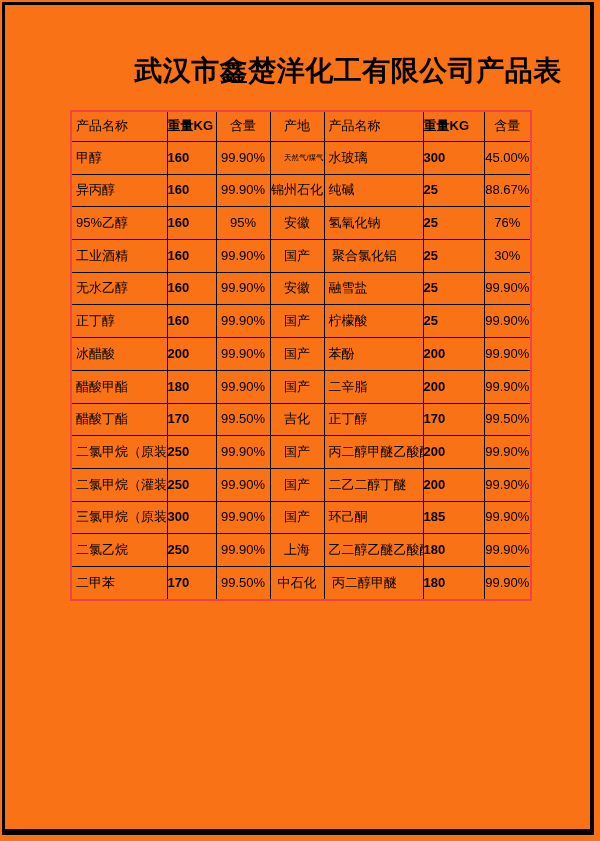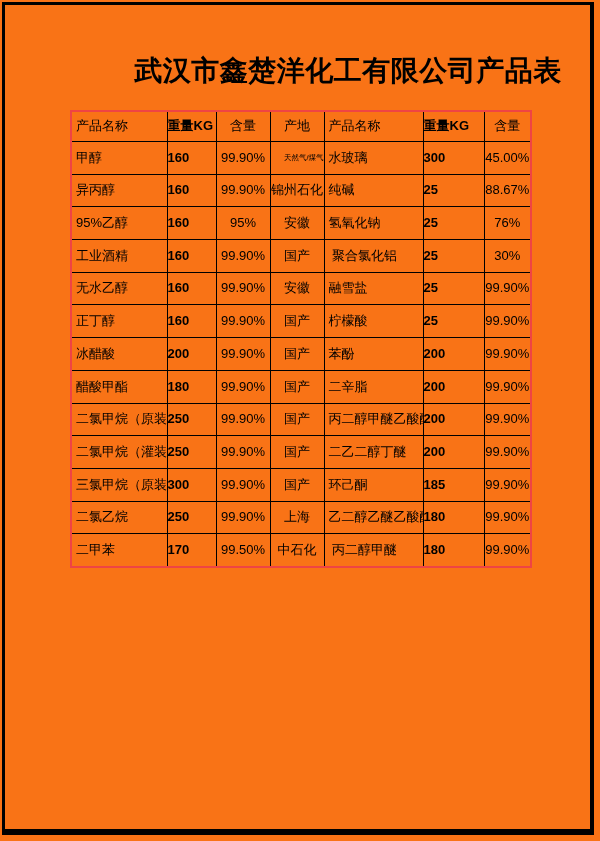--- a/index.html
+++ b/index.html
@@ -187,20 +187,29 @@
         <tr>
           <td class="col0">醋酸甲酯</td>
           <td class="col1">180</td>
           <td class="col2">99.90%</td>
           <td class="col3">国产</td>
           <td class="col4">二辛脂</td>
           <td class="col5">200</td>
           <td class="col6">99.90%</td>
         </tr>
         <tr>
+          <td class="col0">醋酸丁酯</td>
+          <td class="col1">170</td>
+          <td class="col2">99.50%</td>
+          <td class="col3">吉化</td>
+          <td class="col4">正丁醇</td>
+          <td class="col5">170</td>
+          <td class="col6">99.50%</td>
+        </tr>
+        <tr>
           <td class="col0">二氯甲烷（原装）</td>
           <td class="col1">250</td>
           <td class="col2">99.90%</td>
           <td class="col3">国产</td>
           <td class="col4">丙二醇甲醚乙酸酯</td>
           <td class="col5">200</td>
           <td class="col6">99.90%</td>
         </tr>
         <tr>
           <td class="col0">二氯甲烷（灌装）</td>

